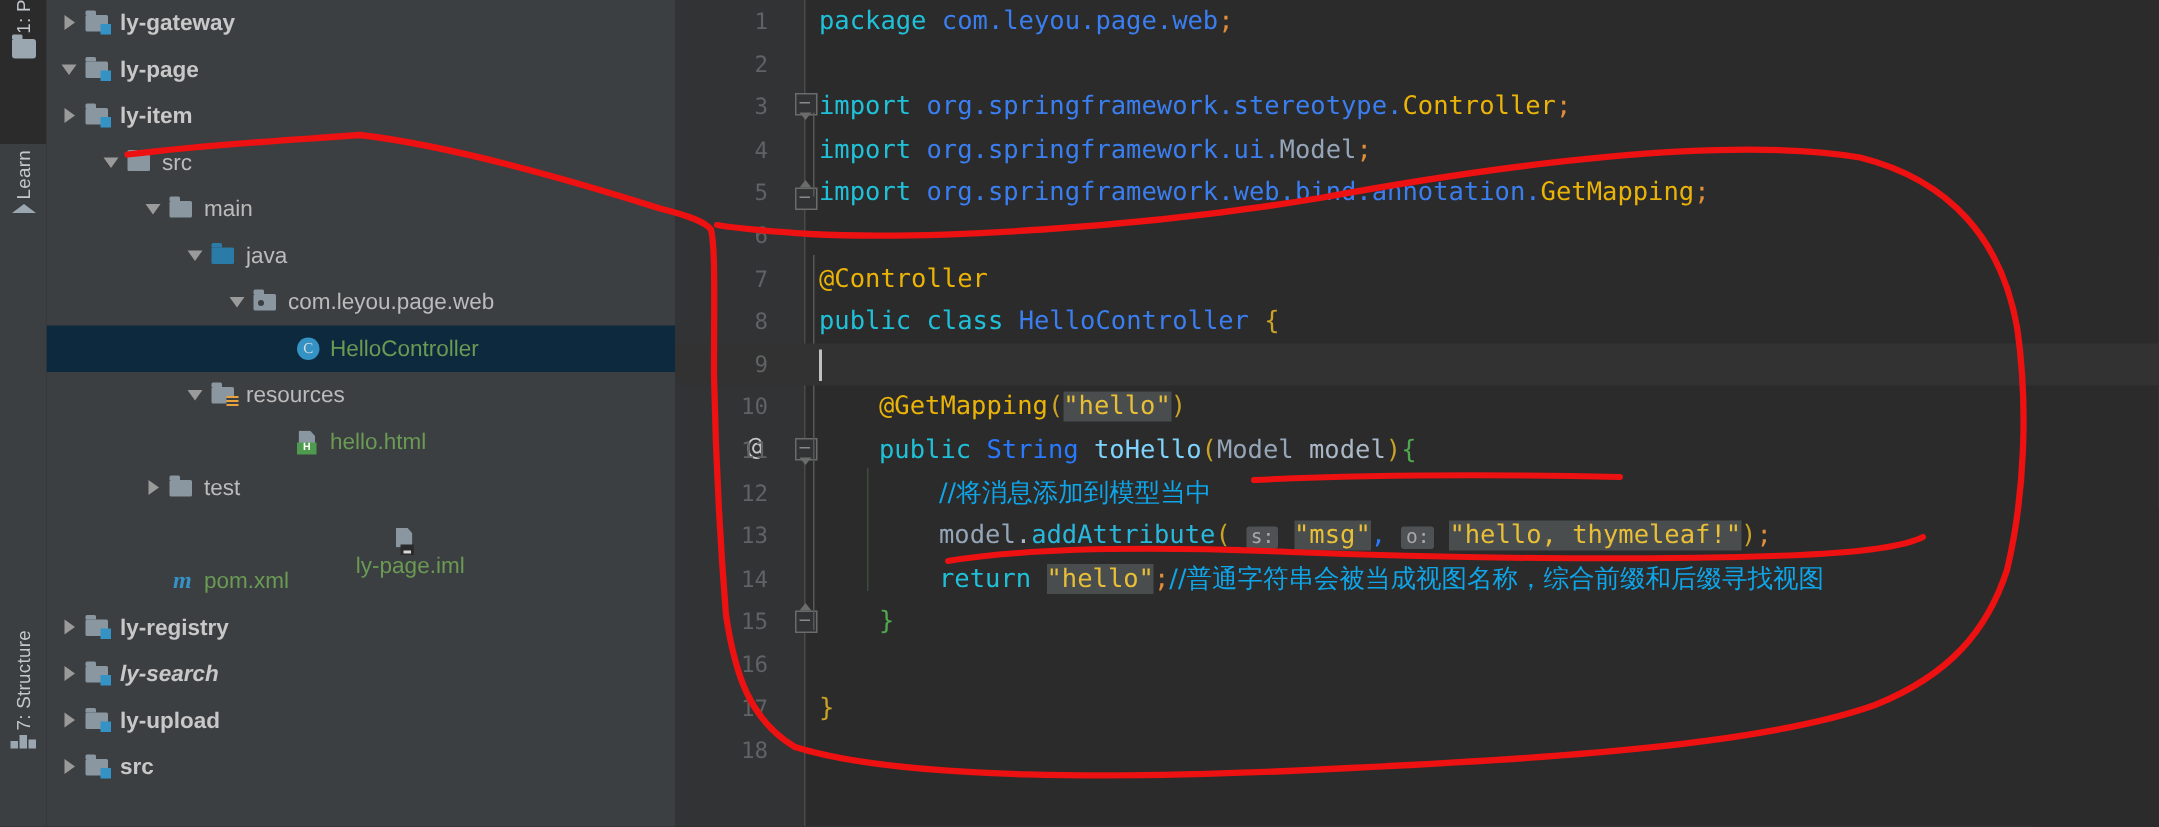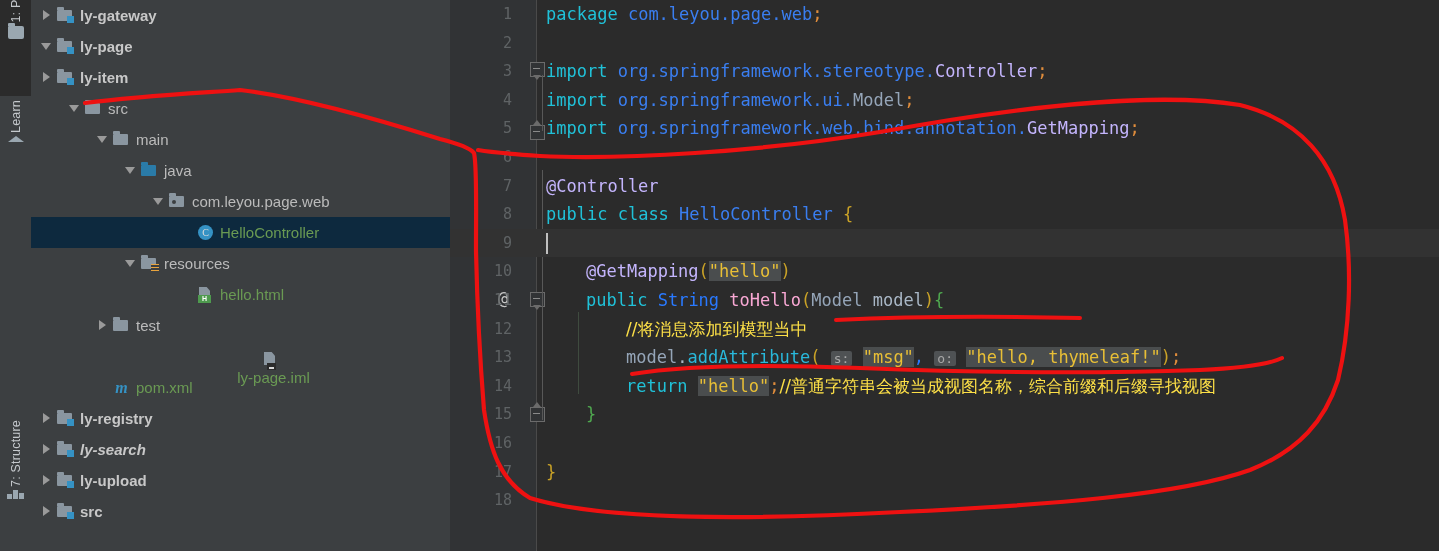--- a/index.html
+++ b/index.html
@@ -170,25 +170,25 @@
   .line.current{background:#323232;}
   .lnum{
     position:absolute;left:0;width:62px;text-align:right;color:#5f6365;font-size:15px;
     font-family:"DejaVu Sans Mono","Liberation Mono",monospace;
   }
   .code{position:absolute;left:96px;white-space:pre;color:#a9b7c6;}
   .k-blue{color:#2979ff;}
   .k-cyan{color:#20c1d8;}
   .t-cyan{color:#29b8db;}
   .t-blue{color:#3a7ef0;}
-  .anno{color:#c4b5fd;margin-top:48px;}
+  .anno{color:#eab308;margin-top:48px;}
   .str{color:#e8bf36;}
-  .cmt{color:#fde047;}
+  .cmt{color:#0ea5e9;}
   .ident{color:#a9b7c6;}
-  .meth{color:#f9a8d4;}
+  .meth{color:#7dd3fc;}
   .type{color:#95a5b8;}
   .brace-g{color:#4fa84f;}
   .brace-y{color:#c9a227;}
   .semi{color:#e08d3c;}
   .hl{background:#4a4d4e;}
   .param-hint{
     background:#4f5254;color:#a8a8a8;font-size:13px;padding:0 3px;border-radius:2px;
   }
 
   

